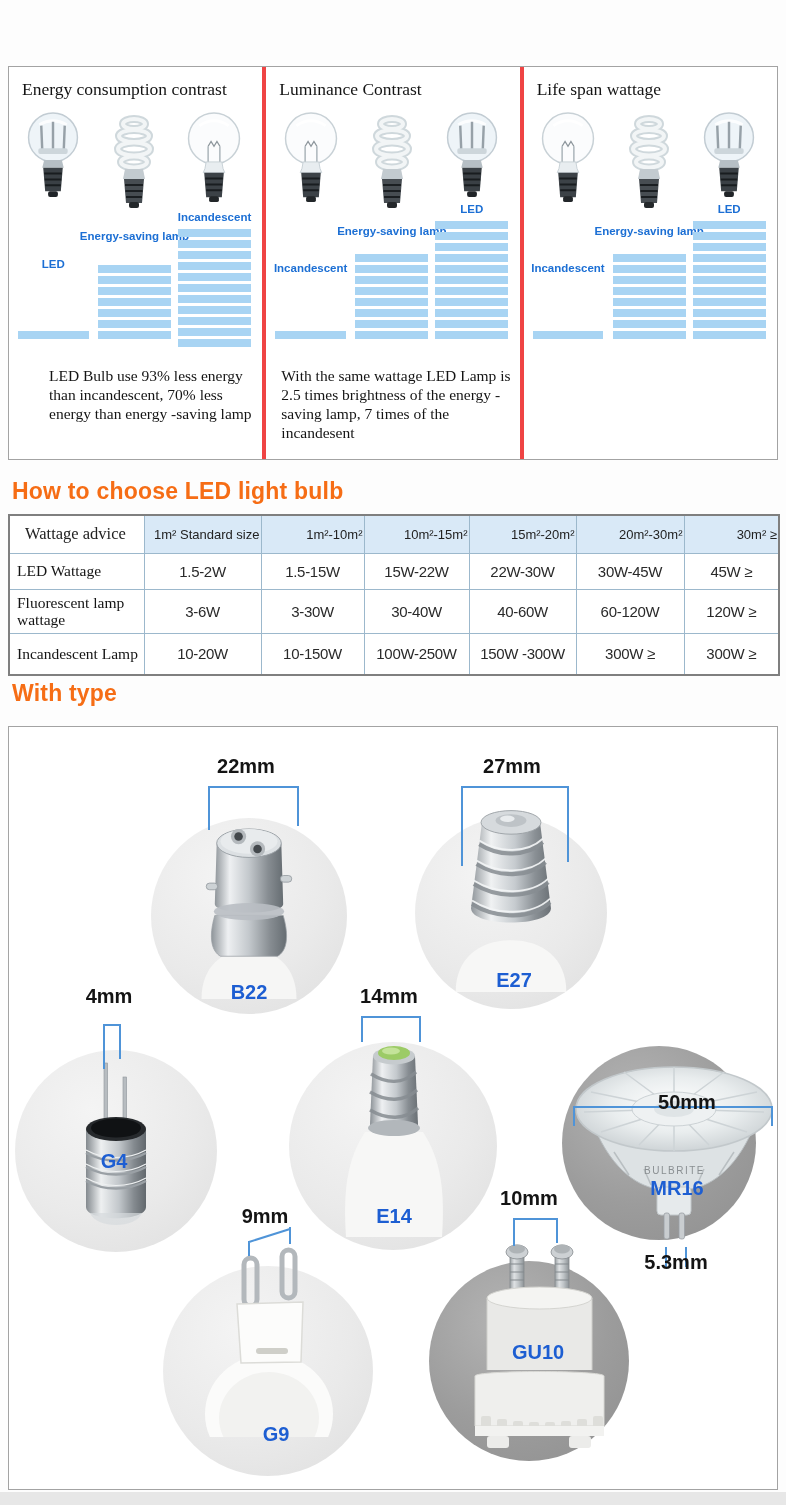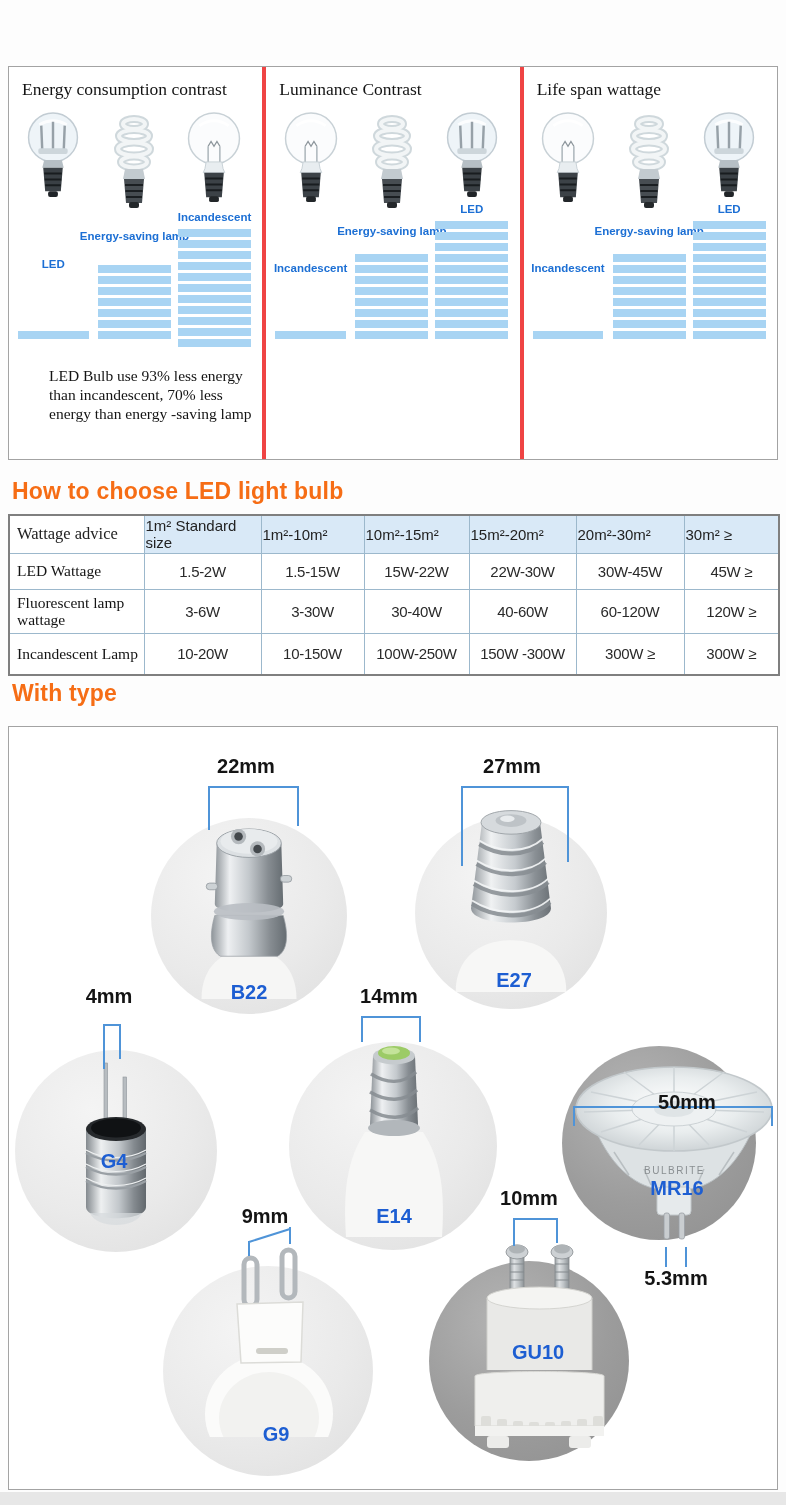--- a/index.html
+++ b/index.html
@@ -19,22 +19,22 @@
   .bar-label{color:#1c6fd4;font-weight:bold;font-size:11.5px;white-space:nowrap;margin-bottom:3px;}
   .bars{width:100%;display:flex;flex-direction:column;}
   .bar{height:8px;margin-top:3px;background:#a8d4f3;}
   .panel-desc{position:absolute;top:300px;right:9px;font-family:"Liberation Serif",serif;font-size:15.5px;line-height:1.22;color:#141414;}
   .panel:nth-child(1) .panel-desc{left:40px;}
   .panel:nth-child(2) .panel-desc{left:15px;}
   .panel:nth-child(3) .panel-desc{left:20px;}
   
   .wattage-table{position:absolute;left:8px;top:514px;width:770px;border-collapse:collapse;background:#fff;border:2px solid #7f7f7f;table-layout:fixed;}
   .wattage-table th,.wattage-table td{border:1px solid #9cb8cc;overflow:hidden;}
-  .wattage-table th{background:#d9e9f7;font-weight:normal;font-size:15px;color:#222;text-align:left;}
-  .wattage-table th.first{background:#fff;font-family:"Liberation Serif",serif;font-size:16.5px;text-align:left;padding-left:7px;}
+  .wattage-table th{background:#d9e9f7;font-weight:normal;font-size:13px;color:#222;text-align:right;}
+  .wattage-table th.first{background:#fff;font-family:"Liberation Serif",serif;font-size:16.5px;text-align:left;padding-left:15px;}
   .wattage-table td.row-label{font-family:"Liberation Serif",serif;font-size:15.5px;text-align:left;padding:2px 2px 2px 7px;line-height:1.12;color:#141414;}
   .wattage-table td.val{text-align:center;font-size:15px;color:#2a2a2a;letter-spacing:-.3px;}
   
   .base-box{position:absolute;left:8px;top:726px;width:770px;height:764px;border:1px solid #a3a3a3;background:#fff;overflow:hidden;box-sizing:border-box;}
   .base-circle{position:absolute;border-radius:50%;background:radial-gradient(circle at 38% 30%,#f4f4f4 0%,#eaeaea 55%,#dedede 100%);}
   .base-circle.dark{background:radial-gradient(circle at 38% 30%,#b4b4b4 0%,#9c9c9c 55%,#8f8f8f 100%);}
   .base-img{position:absolute;line-height:0;}
   .base-img svg{display:block;width:100%;height:100%;}
   .dim-text{position:absolute;text-align:center;font-weight:bold;font-size:20px;color:#141414;z-index:5;}
   .base-label{position:absolute;text-align:center;font-weight:bold;font-size:20px;color:#1d5ed2;z-index:5;}
@@ -199,20 +199,21 @@
               <div class="bar"></div>
               <div class="bar"></div>
               <div class="bar"></div>
               <div class="bar"></div>
               <div class="bar"></div>
               <div class="bar"></div>
               <div class="bar"></div>
             </div>
           </div>
       </div>
+      <div class="panel-desc">With the same wattage LED Lamp is 2.5 times brightness of the energy -saving lamp, 7 times of the incandesent</div>
     </div>
     <div class="panel">
       <div class="panel-title">Life span wattage</div>
       <div class="chart">
         <div class="chart-col pos0">
             <div class="bulb"><svg viewBox="0 0 62 98" width="62" height="96">
                 <circle cx="31" cy="28" r="26" fill="#fbfcfd" stroke="#c8d1d6" stroke-width="1.5"></circle>
                 <path d="M16 15 Q31 5 46 15" stroke="#fff" stroke-width="3" fill="none" opacity=".9"></path>
                 <path d="M25 52 L25 36 M37 52 L37 36" stroke="#aab4ba" stroke-width="1.5"></path>
                 <path d="M25 36 L28 31 L31 36 L34 31 L37 36" stroke="#8d969c" stroke-width="1.3" fill="none"></path>
@@ -505,21 +506,21 @@
         </svg>
       </div>
     <div class="dim-h" style="left:564px;top:379px;width:200px"></div>
     <div class="dim-v" style="left:564px;top:379px;height:20px"></div>
     <div class="dim-v" style="left:762px;top:379px;height:20px"></div>
     <div class="dim-text" style="left:638px;top:364px;width:80px">50mm</div>
     <div class="brand-text" style="left:628px;top:438px;width:75px">BULBRITE</div>
     <div class="base-label" style="left:628px;top:450px;width:80px">MR16</div>
     <div class="dim-v" style="left:656px;top:520px;height:20px"></div>
     <div class="dim-v" style="left:676px;top:520px;height:20px"></div>
-    <div class="dim-text" style="left:622px;top:540px;width:90px">5.3mm</div>
+    <div class="dim-text" style="left:622px;top:524px;width:90px">5.3mm</div>
 
     <div class="base-circle" style="left:154px;top:539px;width:210px;height:210px"></div>
     <div class="base-img" style="left:192px;top:515px;width:135px;height:195px">
         <svg viewBox="0 0 135 195">
           <ellipse cx="68" cy="172" rx="64" ry="60" fill="#fbfbfa"></ellipse>
           <ellipse cx="68" cy="176" rx="50" ry="46" fill="#f2f2f0"></ellipse>
           <g fill="none" stroke="#b3b8bc" stroke-width="5">
             <rect x="43" y="16" width="13" height="48" rx="6.5"></rect>
             <rect x="81" y="8" width="13" height="48" rx="6.5"></rect>
           </g>

